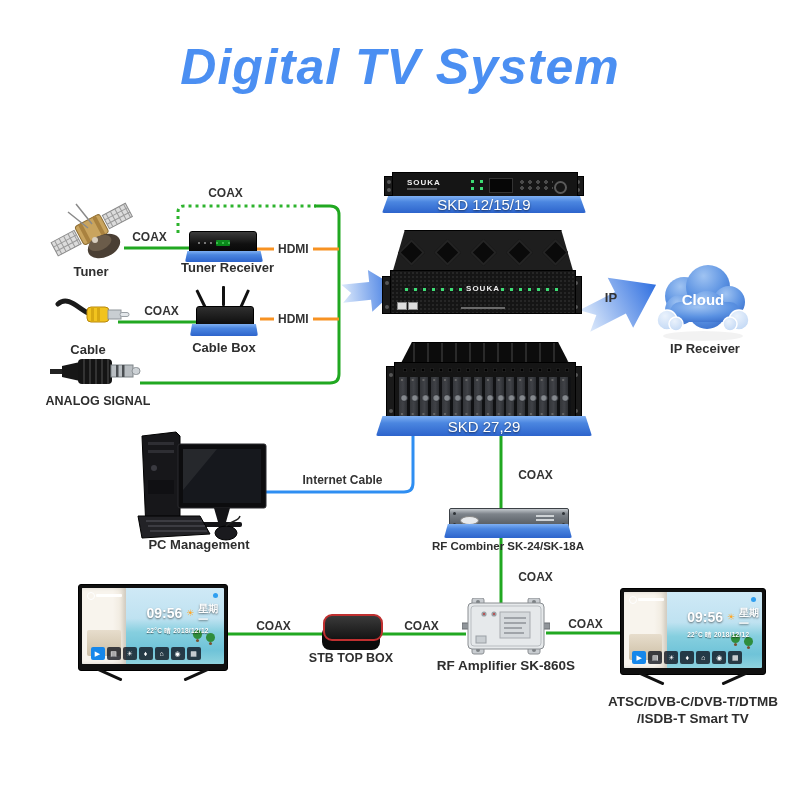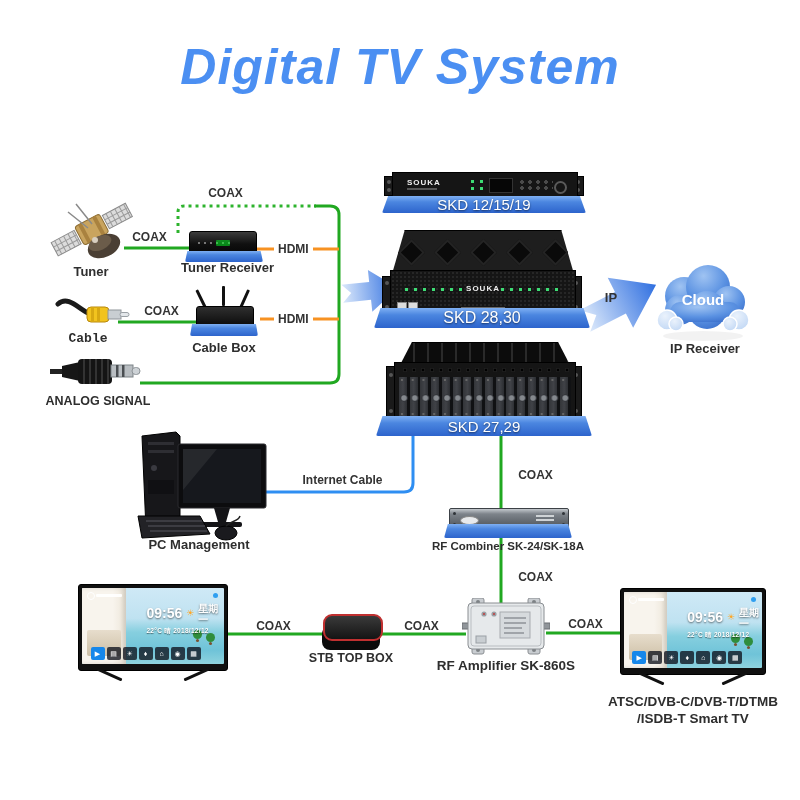--- a/index.html
+++ b/index.html
@@ -145,21 +145,21 @@
   <div class="dlbl" style="left:55px;top:264px;width:72px;">Tuner</div>
 
   <svg class="devsvg" style="left:55px;top:290px;" width="76" height="44" viewBox="0 0 76 44">
     <path d="M3,14 C14,4 26,22 36,24" stroke="#1a1a1a" stroke-width="5" fill="none" stroke-linecap="round"></path>
     <rect x="32" y="17" width="22" height="15" rx="4" fill="#f2c31e" stroke="#b8880c"></rect>
     <rect x="36" y="17" width="3" height="15" fill="#d8a812"></rect>
     <rect x="42" y="17" width="3" height="15" fill="#d8a812"></rect>
     <rect x="53" y="20" width="13" height="9" fill="#c9ced2" stroke="#8f959a"></rect>
     <rect x="65" y="22.5" width="9" height="4" rx="2" fill="#e3e7ea" stroke="#9aa0a5"></rect>
   </svg>
-  <div class="dlbl" style="left:55px;top:331px;width:66px;font-family:Liberation Mono, monospace;">Cable</div>
+  <div class="dlbl" style="left:55px;top:342px;width:66px;">Cable</div>
 
   <svg class="devsvg" style="left:50px;top:352px;" width="92" height="40" viewBox="0 0 92 40">
     <rect x="0" y="17" width="14" height="5" fill="#222"></rect>
     <path d="M12,14 L30,10 L30,29 L12,25 Z" fill="#161616"></path>
     <rect x="28" y="7" width="34" height="25" rx="4" fill="#141414"></rect>
     <path d="M34,7 V32 M40,7 V32 M46,7 V32 M52,7 V32 M58,7 V32" stroke="#333" stroke-width="2"></path>
     <rect x="61" y="13" width="22" height="12" fill="#b9bec2" stroke="#7d8387"></rect>
     <rect x="66" y="13" width="2.5" height="12" fill="#4a4e52"></rect>
     <rect x="72" y="13" width="2.5" height="12" fill="#4a4e52"></rect>
     <rect x="82" y="15.5" width="8" height="7" rx="3.5" fill="#cdd2d6" stroke="#8d9397"></rect>
@@ -223,23 +223,20 @@
         <div class="screw" style="top:4px;"></div>
         <div class="screw" style="top:28px;"></div>
       </div>
     <div class="face" style="left:14px;top:40px;width:184px;height:42px;">
       <span class="brand" style="left:50%;top:13px;transform:translateX(-50%);font-size:8px;">SOUKA</span>
       <span class="ledrow" style="left:14px;top:17px;width:60px;"></span>
       <span class="ledrow" style="right:14px;top:17px;width:60px;"></span>
       <span style="position:absolute;left:50%;bottom:4px;transform:translateX(-50%);width:44px;height:2px;background:#6a6a6a;"></span>
       <span style="position:absolute;left:6px;bottom:3px;width:8px;height:6px;background:#ddd;border:1px solid #888;"></span>
       <span style="position:absolute;left:17px;bottom:3px;width:8px;height:6px;background:#ddd;border:1px solid #888;"></span>
-    </div>
-    <div class="slab" style="left:-2px;top:78px;width:216px;height:20px;font-size:16px;">
-      <span>SKD 28,30</span>
     </div>
   </div>
 
   <div class="rack" style="left:378px;top:342px;width:212px;height:94px;">
     <div class="topface vents" style="left:22px;top:0;width:168px;height:21px;"></div>
     <div class="ear" style="left:8px;top:24px;height:54px;">
         <div class="screw" style="top:6px;"></div>
         <div class="screw" style="top:42px;"></div>
       </div>
     <div class="ear" style="right:8px;top:24px;height:54px;">

